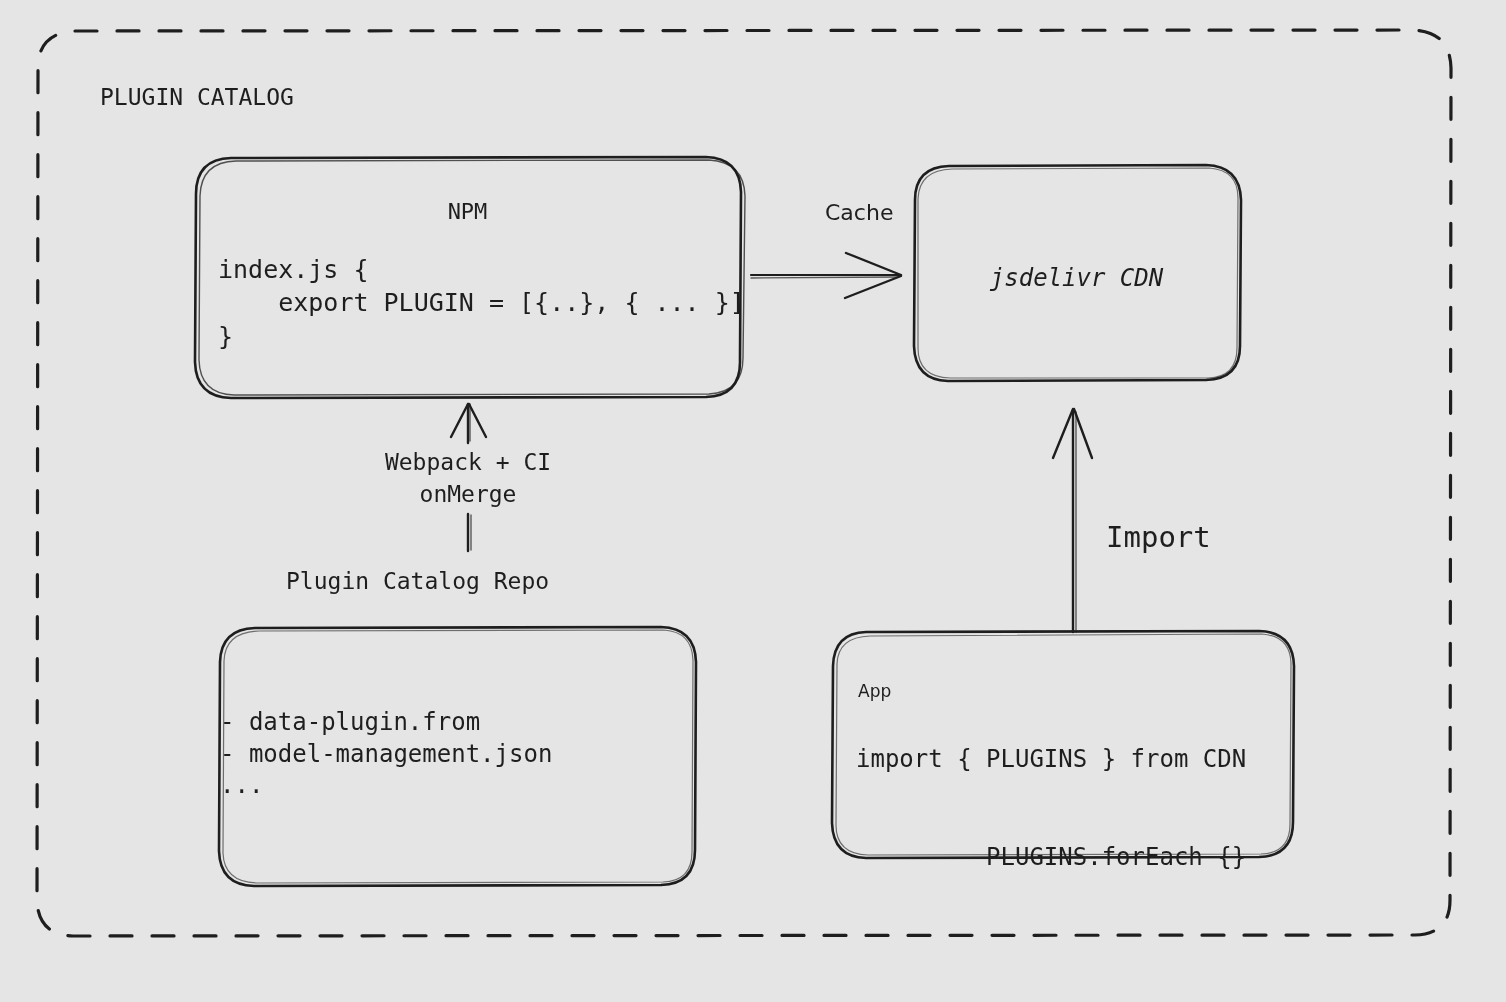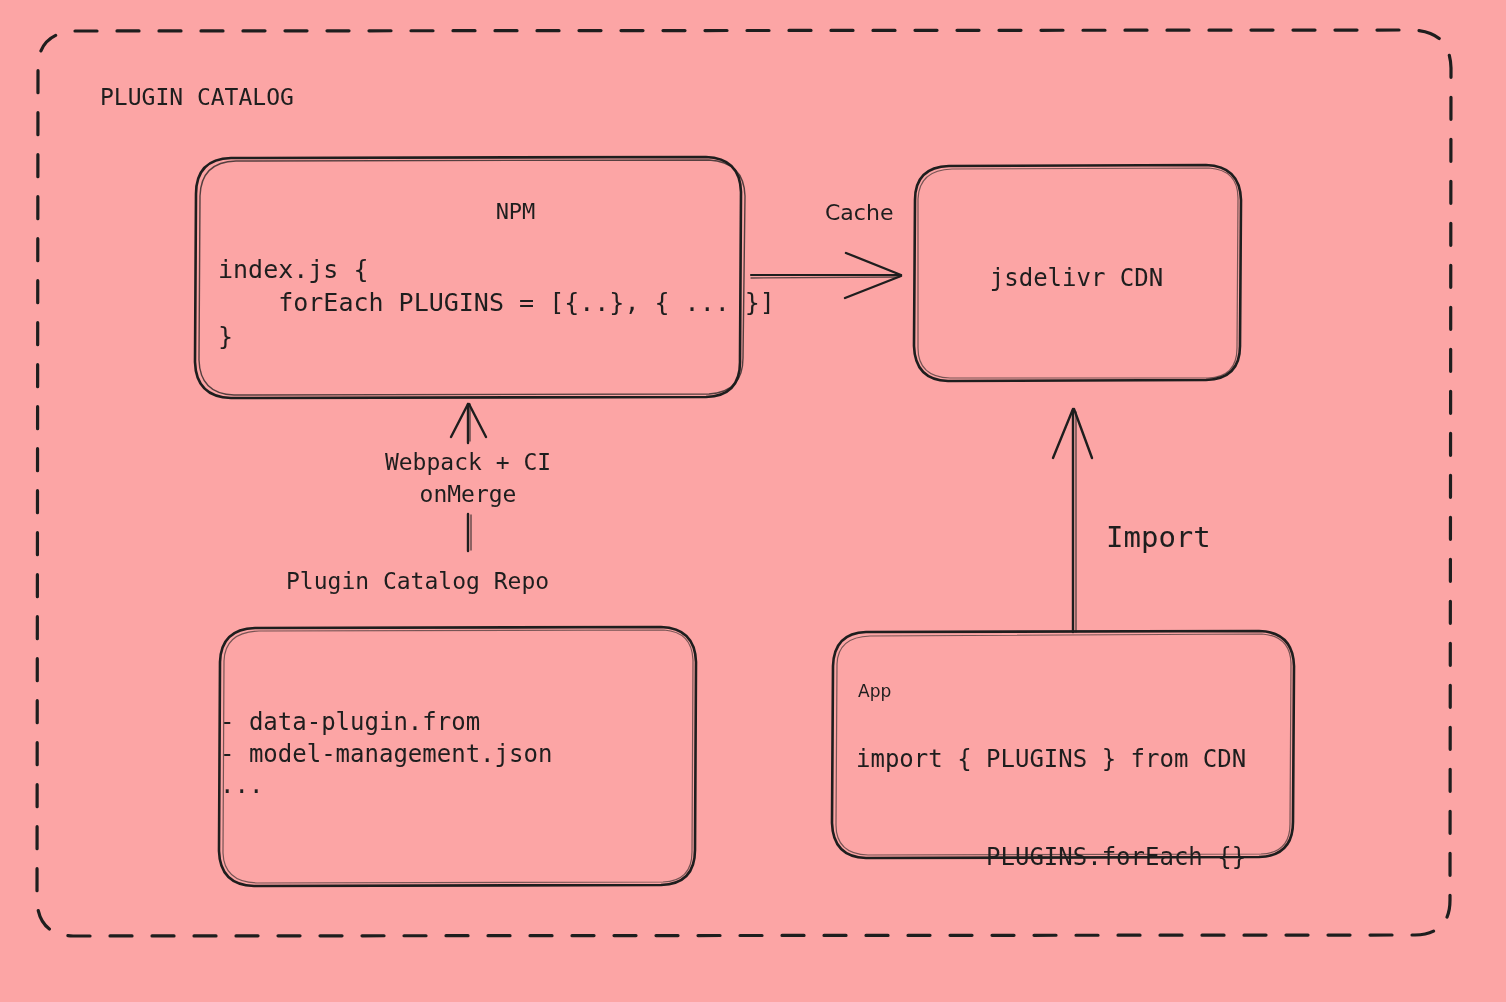--- a/index.html
+++ b/index.html
@@ -7,21 +7,21 @@
     padding: 0;
     background: #ffffff;
   }
   body {
     font-family: "DejaVu Sans Mono", "Liberation Mono", monospace;
   }
   #canvas {
     position: relative;
     width: 1506px;
     height: 1002px;
-    background: #fca5a5;
+    background: #e5e5e5;
     overflow: hidden;
   }
   #sketch {
     position: absolute;
     left: 0;
     top: 0;
     width: 1506px;
     height: 1002px;
   }
   .lbl {
@@ -33,23 +33,23 @@
   }
   .mono {
     font-family: "DejaVu Sans Mono", "Liberation Mono", monospace;
   }
   .sans {
     font-family: "DejaVu Sans", "Liberation Sans", sans-serif;
   }
 
   
   #catalog-title   { left: 100px; top:  82px; font-size: 23px; }
-  #npm-title       { left: 194px; top: 197px; width: 547px; text-align: center; font-size: 22px; margin-left: 48px; }
+  #npm-title       { left: 194px; top: 197px; width: 547px; text-align: center; font-size: 22px; }
   #npm-code        { left: 218px; top: 253px; font-size: 25px; line-height: 1.33; }
-  #cdn-title       { left: 913px; top: 263px; width: 327px; text-align: center; font-size: 24px; }
+  #cdn-title       { left: 913px; top: 263px; width: 327px; text-align: center; font-size: 24px; font-style: italic; }
   #cache-label     { left: 825px; top: 198px; font-size: 22px; }
   #import-label    { left: 1106px; top: 518px; font-size: 29px; }
   #webpack-label   { left: 350px; top: 447px; width: 236px; text-align: center; font-size: 23px; line-height: 1.38; }
   #repo-caption    { left: 286px; top: 566px; font-size: 23px; }
   #repo-code       { left: 220px; top: 707px; font-size: 24px; line-height: 1.32; }
   #app-title       { left: 858px; top: 680px; font-size: 17px; }
   #app-code        { left: 856px; top: 735px; font-size: 24px; line-height: 2.05; text-align: right; }
 </style>
 </head>
 <body>
@@ -97,21 +97,21 @@
       </g>
 
     </g>
   </svg>
 
   <div class="lbl mono" id="catalog-title">PLUGIN CATALOG</div>
 
   <div class="lbl mono" id="npm-title">NPM</div>
 
   <div class="lbl mono" id="npm-code">index.js {
-    forEach PLUGINS = [{..}, { ... }]
+    export PLUGIN = [{..}, { ... }]
 }</div>
 
   <div class="lbl mono" id="cdn-title">jsdelivr CDN</div>
 
   <div class="lbl sans" id="cache-label">Cache</div>
 
   <div class="lbl mono" id="import-label">Import</div>
 
   <div class="lbl mono" id="repo-caption">Plugin Catalog Repo</div>
 

